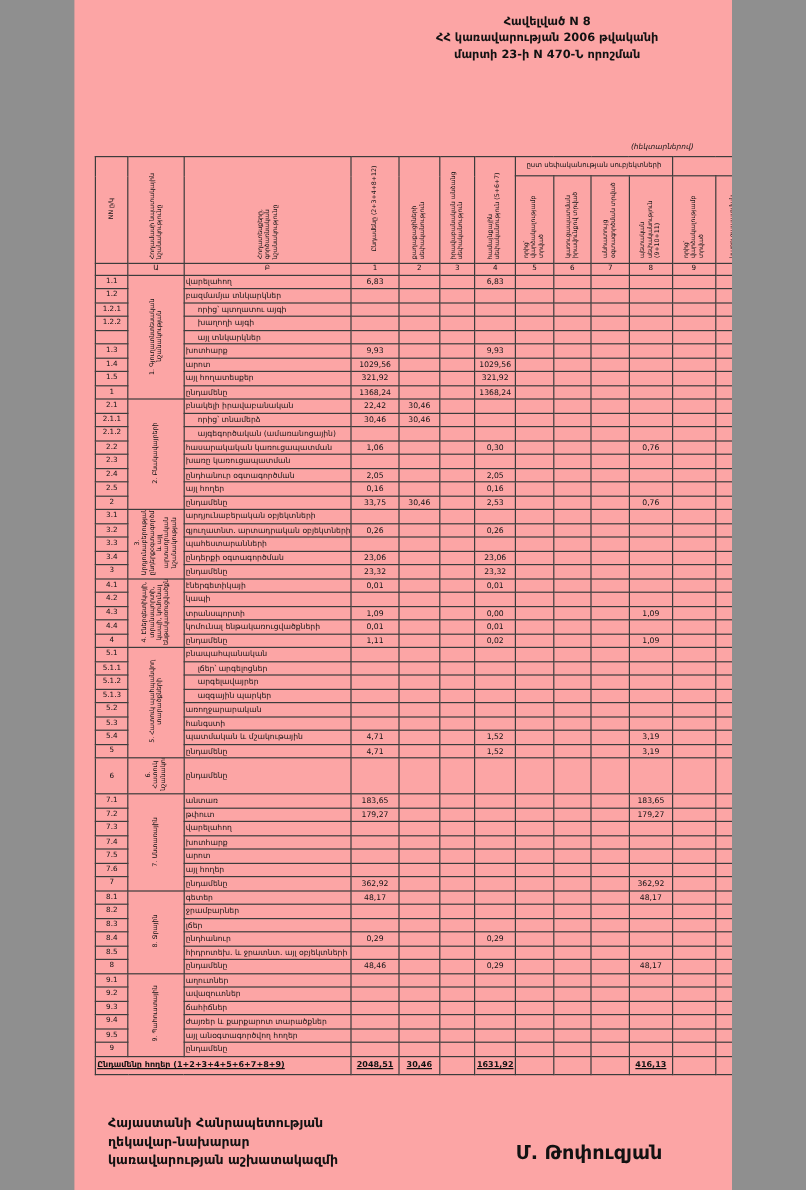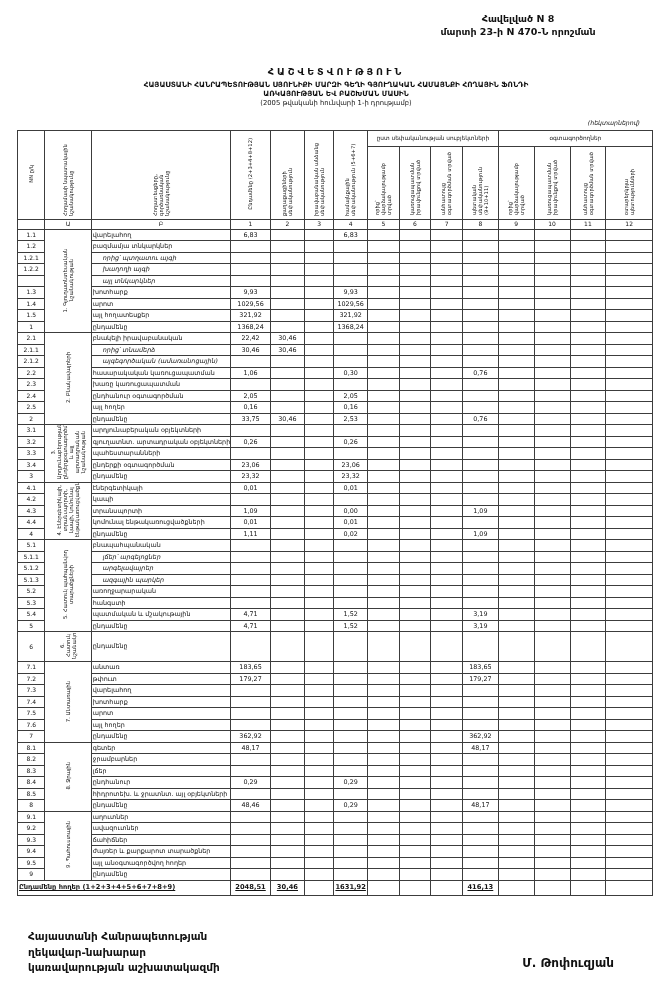--- a/index.html
+++ b/index.html
@@ -1,19 +1,19 @@
 <!DOCTYPE html>
 <html><head>
 <meta charset="utf-8">
 <style>
   * { box-sizing: border-box; }
   html,body { margin:0; padding:0; background:#8f8f8f; }
   .page {
-    position:relative; width:672px; height:992px; margin:0 auto;
-    background:#ffffff; color:#121212;
+    position:relative; width:548px; height:992px; margin:0 auto;
+    background:#fca5a5; color:#121212;
     font-family:"DejaVu Sans","Liberation Sans",sans-serif;
     overflow:hidden;
   }
   
   .appendix { position:absolute; top:12px; right:24px; width:260px;
     text-align:center; font-weight:bold; font-size:9.5px; line-height:1.4; }
   
   .title-block { position:absolute; top:66px; left:0; right:0; text-align:center; }
   .title-main { font-weight:bold; font-size:9.5px; letter-spacing:3px; }
   .title-sub  { font-weight:bold; font-size:7.3px; margin-top:3px; }
@@ -36,47 +36,42 @@
   tr.hband2 th.vert span { max-height:66px; }
   tr.numrow th { height:10px; font-size:6px; padding:0; }
 
   tbody tr { height:11.5px; }
   tbody tr.tall { height:30px; }
   td.num { text-align:center; font-size:6px; white-space:nowrap; }
   td.sec { text-align:center; vertical-align:middle; }
   td.sec span { display:inline-block; writing-mode:vertical-rl; transform:rotate(180deg);
     font-size:5.3px; line-height:1.15; white-space:normal; }
   td.label { text-align:left; font-size:6.4px; white-space:nowrap; }
-  td.label.ind { padding-left:11px;font-style:italic; }
+  td.label.ind { padding-left:11px; }
   td.val { text-align:center; font-size:6.4px; white-space:nowrap; }
   tr.grand { height:15px;text-decoration:underline; }
   tr.grand td { font-weight:bold; font-size:6.7px; }
 
   
   .footer-left { position:absolute; left:28px; bottom:16px; font-size:10.5px;
     font-weight:bold; line-height:1.5; }
-  .signature { position:absolute; right:58px; bottom:22px; font-size:12px;
+  .signature { position:absolute; right:58px; bottom:22px; font-size:16px;
     font-weight:bold; }
 </style>
 </head>
 <body>
 
 <div class="page">
 
   <div class="appendix">
     <div>Հավելված N 8</div>
+    <div>ՀՀ կառավարության 2006 թվականի</div>
     <div>մարտի 23-ի N 470-Ն որոշման</div>
   </div>
 
-  <div class="title-block">
-    <div class="title-main">ՀԱՇՎԵՏՎՈՒԹՅՈՒՆ</div>
-    <div class="title-sub">ՀԱՅԱՍՏԱՆԻ ՀԱՆՐԱՊԵՏՈՒԹՅԱՆ ՍՅՈՒՆԻՔԻ ՄԱՐԶԻ ԳԵՂԻ ԳՅՈՒՂԱԿԱՆ ՀԱՄԱՅՆՔԻ ՀՈՂԱՅԻՆ ՖՈՆԴԻ</div>
-    <div class="title-sub2">ԱՌԿԱՅՈՒԹՅԱՆ ԵՎ ԲԱՇԽՄԱՆ ՄԱՍԻՆ</div>
-    <div class="title-date">(2005 թվականի հունվարի 1-ի դրությամբ)</div>
-  </div>
 
   <div class="unit-note">(հեկտարներով)</div>
 
   <table class="balance">
     <colgroup>
       <col style="width:26px">
         <col style="width:44px">
         <col style="width:132px">
       <col style="width:38px">
         <col style="width:32px">

